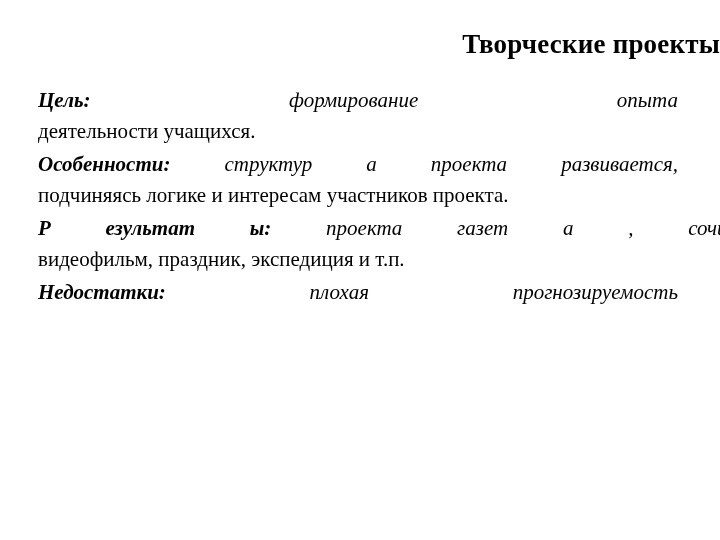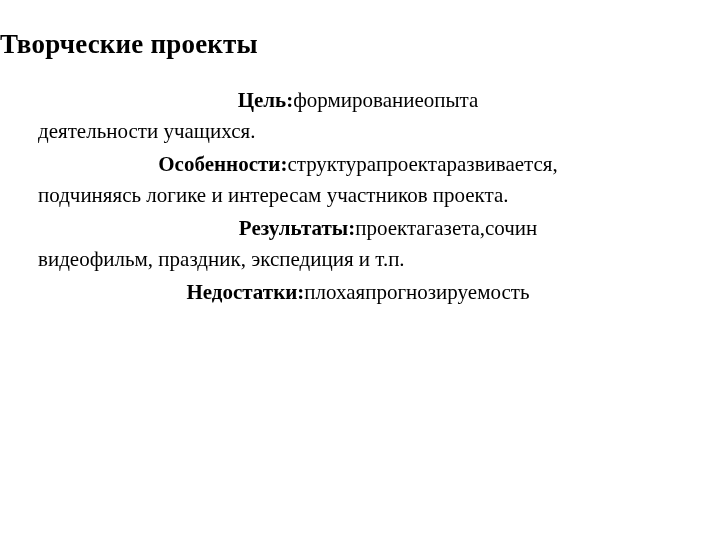--- a/index.html
+++ b/index.html
@@ -18,21 +18,21 @@
     position: relative;
     width: 720px;
     height: 540px;
     box-sizing: border-box;
   }
   .slide-title {
     position: absolute;
     top: 28px;
     left: 0;
     width: 720px;
-    text-align: left;
+    text-align: right;
     font-family: "Liberation Serif", serif;
     font-weight: bold;
     font-size: 27px;
     line-height: 32px;
     letter-spacing: 0.2px;
   }
   .body-block {
     position: absolute;
     top: 85px;
     left: 38px;
@@ -49,22 +49,23 @@
   .para .lead {
     font-weight: bold;
   }
   
   .line {
     display: block;
     white-space: nowrap;
   }
   .line.justify {
     display: flex;
-    justify-content: center;
+    justify-content: space-between;
     width: 640px;
+    font-style: italic;
   }
   .line.justify.wide {
     width: 700px;
   }
   .line.cont {
     display: block;
     width: 660px;
   }
   .nowrap-overflow {
     overflow: visible;

